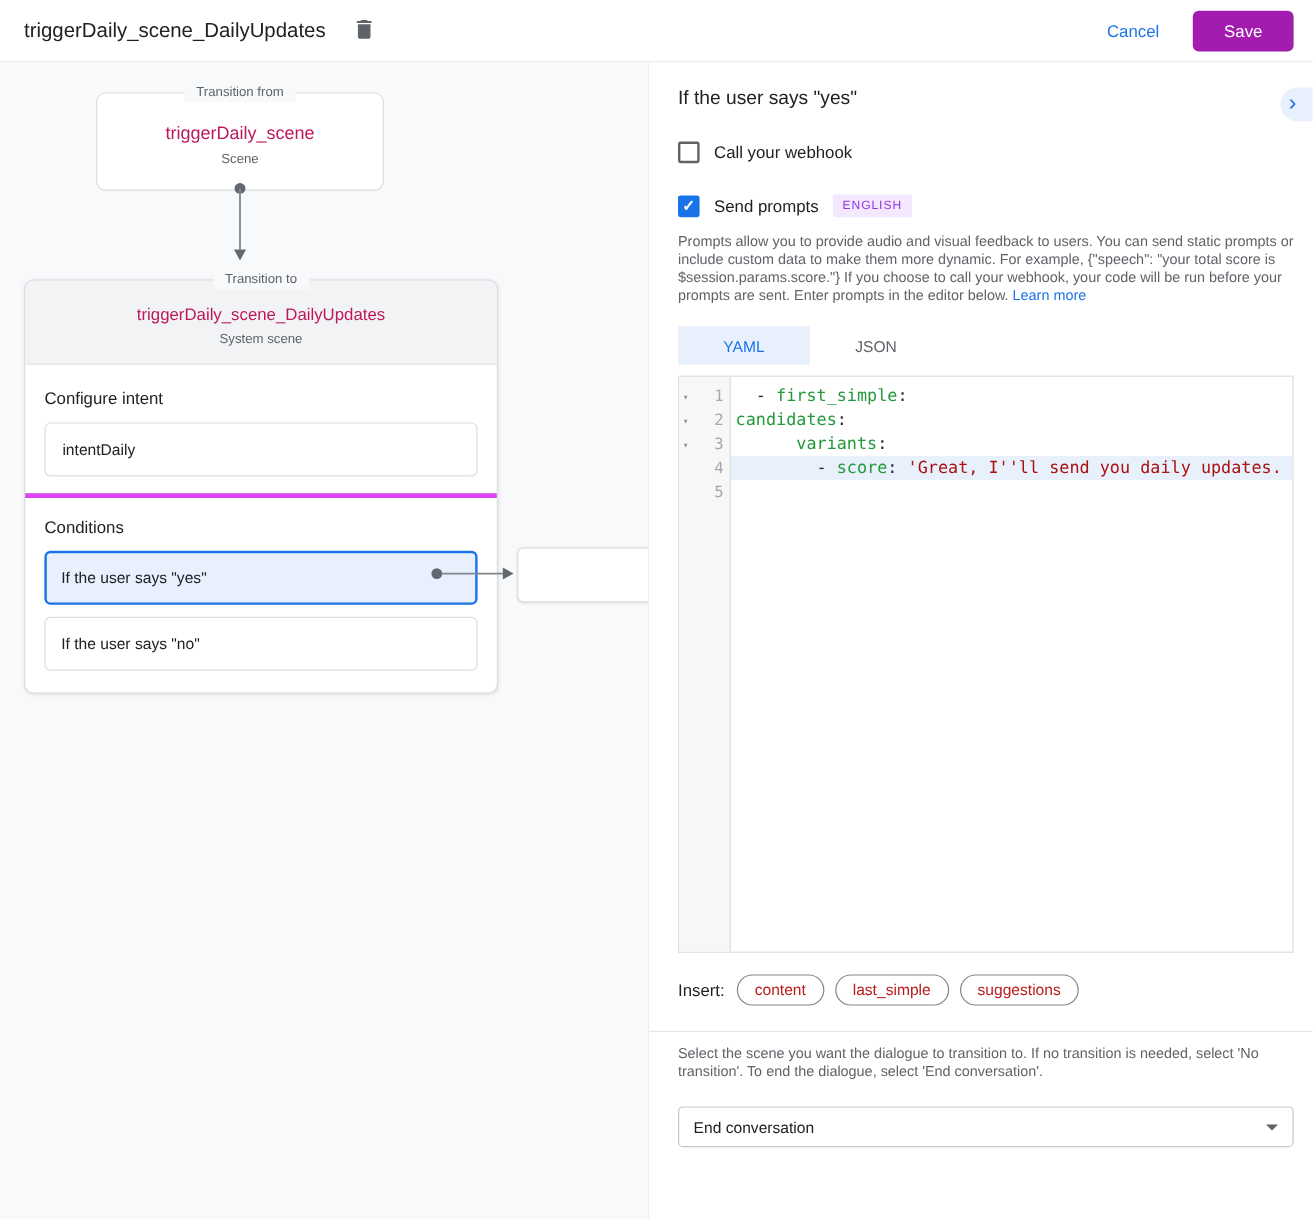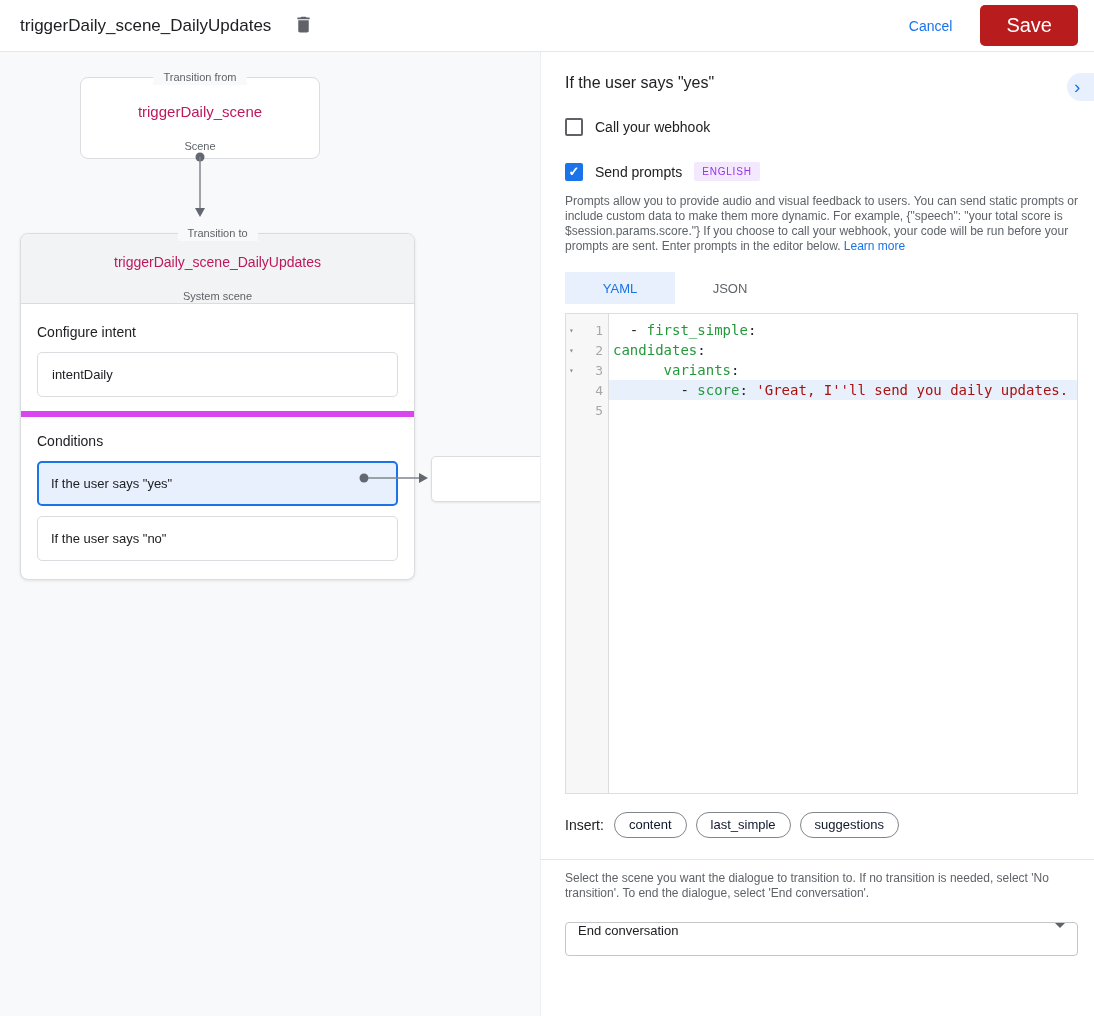--- a/index.html
+++ b/index.html
@@ -4,38 +4,38 @@
 <style>
   * { margin:0; padding:0; box-sizing:border-box; }
   html,body { width:1094px; height:1016px; font-family:"Liberation Sans", sans-serif; background:#fff; color:#202124; }
 
   
   .topbar { height:52px; display:flex; align-items:center; padding:0 16px 0 20px; border-bottom:1px solid #e6e8ea; background:#fff; }
   .topbar-title { font-size:17px; font-weight:400; color:#202124; }
   .trash-btn { background:none; border:none; margin-left:18px; cursor:pointer; display:flex; align-items:center; padding:4px; }
   .topbar-spacer { flex:1; }
   .cancel-btn { background:none; border:none; color:#1a73e8; font-size:14px; font-weight:500; font-family:inherit; padding:8px 16px; cursor:pointer; }
-  .save-btn { background:#b91c1c; color:#fff; border:none; border-radius:5px; font-size:20px; font-weight:500; font-family:inherit; padding:9px 26px; margin-left:12px; cursor:pointer; }
+  .save-btn { background:#a21caf; color:#fff; border:none; border-radius:5px; font-size:14px; font-weight:500; font-family:inherit; padding:9px 26px; margin-left:12px; cursor:pointer; }
 
   .main { display:flex; height:964px; }
 
   
   .canvas { position:relative; width:541px; background:#f8f9fa; overflow:hidden; border-right:1px solid #eceef0; flex:none; }
   .node-box { position:absolute; border:1px solid #dadce0; border-radius:8px; background:#fff; }
   .legend { position:absolute; top:-8px; left:50%; transform:translateX(-50%); background:#f8f9fa; padding:0 10px; font-size:11px; color:#5f6368; white-space:nowrap; line-height:15px; }
   .from-node { left:80px; top:25px; width:240px; height:82px; text-align:center; padding-top:25px; }
   .node-title { font-size:15px; color:#be185d; }
-  .node-sub { font-size:11px; color:#5f6368; margin-top:20px; }
+  .node-sub { font-size:11px; color:#5f6368; margin-top:7px; }
   .to-node { left:20px; top:181px; width:395px; background:#fff; box-shadow:0 1px 3px rgba(60,64,67,.12); }
   .to-header { background:#f1f3f4; border-bottom:1px solid #dadce0; border-radius:8px 8px 0 0; height:70px; text-align:center; padding-top:20px; }
   .to-header .node-title { font-size:14px; }
   .to-body1 { padding:20px 16px 14px; }
   .section-label { font-size:14px; color:#202124; }
   .intent-input { margin-top:12px; height:45px; border:1px solid #dadce0; border-radius:5px; background:#fff; display:flex; align-items:center; padding:0 14px; font-size:13px; color:#202124; }
-  .to-body2 { border-top:6px solid #d946ef; padding:16px 16px 18px; }
+  .to-body2 { border-top:4px solid #d946ef; padding:16px 16px 18px; }
   .cond-row { margin-top:12px; height:45px; border:1px solid #dadce0; border-radius:5px; background:#fff; display:flex; align-items:center; padding:0 13px; font-size:13px; color:#202124; cursor:pointer; }
   .cond-row + .cond-row { margin-top:10px; }
   .cond-row.selected { border:2px solid #1a73e8; background:#e8f0fe; padding:0 12px; }
   .empty-node { position:absolute; left:431px; top:404px; width:130px; height:46px; background:#fff; border:1px solid #dadce0; border-radius:5px; box-shadow:0 1px 2px rgba(60,64,67,.1); }
   .flow-svg { position:absolute; inset:0; width:100%; height:100%; pointer-events:none; z-index:3; }
 
   
   .right-panel { flex:1; background:#fff; padding:22px 16px 24px 24px; position:relative; overflow:hidden; }
   .detail-header { display:flex; align-items:center; }
   .detail-title { font-size:16px; font-weight:400; color:#202124; flex:1; }
@@ -58,25 +58,25 @@
   .fold { font-size:8px; color:#8a8f94; width:9px; }
   .num { font-size:13px; color:#a5a8ab; font-family:"DejaVu Sans Mono", monospace; }
   .code { flex:1; padding-top:6px; overflow:hidden; }
   .c-line { height:20px; line-height:20px; font-size:14px; white-space:pre; padding-left:4px; }
   .c-line.hl { background:#e7f0fb; }
   .tok-plain { color:#24292e; }
   .tok-key { color:#23993b; }
   .tok-string { color:#aa1111; }
   .insert-row { margin-top:18px; display:flex; align-items:center; }
   .insert-label { font-size:14px; color:#202124; margin-right:10px; }
-  .pill { background:#fff; border:1px solid #80868b; border-radius:13px; padding:4px 14px 5px; font-size:13px; color:#0f172a; font-family:inherit; margin-right:9px; cursor:pointer; }
+  .pill { background:#fff; border:1px solid #80868b; border-radius:13px; padding:4px 14px 5px; font-size:13px; color:#b91c1c; font-family:inherit; margin-right:9px; cursor:pointer; }
   .section-divider { border:none; border-top:1px solid #e4e6e8; margin:21px -16px 0 -24px; }
   .transition-title { margin-top:27px; font-size:16px; font-weight:400; color:#202124; }
   .transition-desc { margin-top:11px; }
-  .select { margin-top:21px; width:513px; height:34px; border:1px solid #c3c7ca; border-radius:4px; display:flex; align-items:flex-start; padding:0 12px; font-size:13px; color:#202124; cursor:pointer; }
+  .select { margin-top:21px; width:513px; height:34px; border:1px solid #c3c7ca; border-radius:4px; display:flex; align-items:center; padding:0 12px; font-size:13px; color:#202124; cursor:pointer; }
   .select-value { flex:1; }
   .caret { width:0; height:0; border-left:5px solid transparent; border-right:5px solid transparent; border-top:5px solid #5f6368; }
 </style>
 </head>
 <body>
 
 <div class="topbar">
   <span class="topbar-title">triggerDaily_scene_DailyUpdates</span>
   <button class="trash-btn">
     <span>

